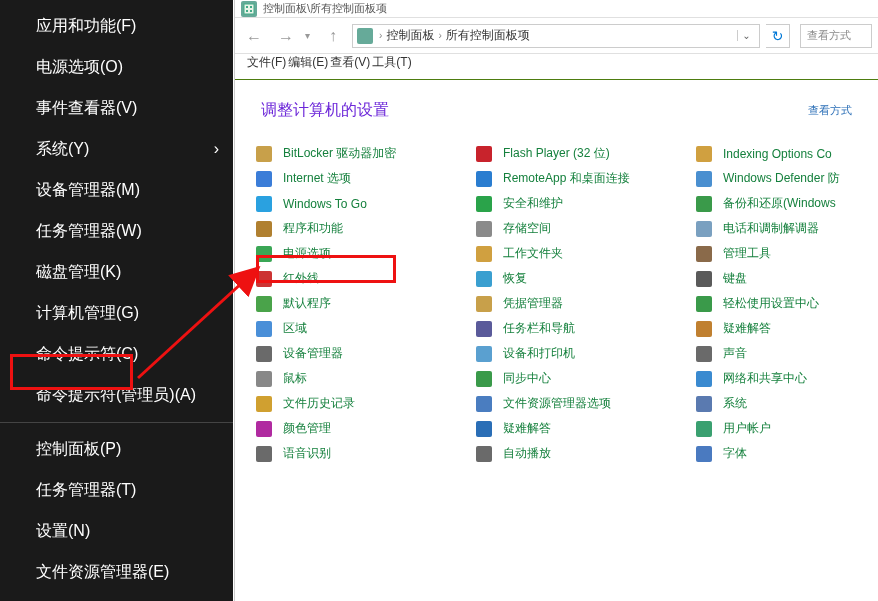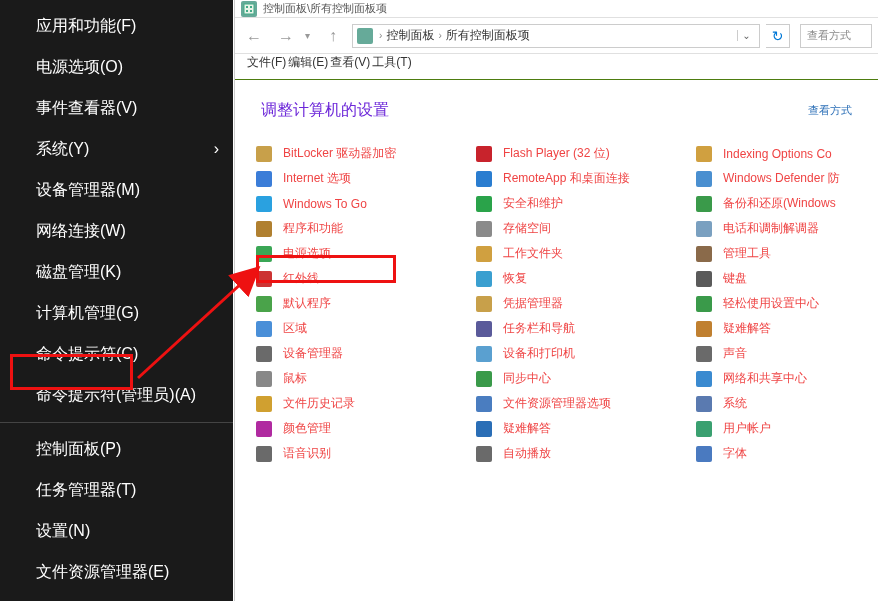--- a/index.html
+++ b/index.html
@@ -32,39 +32,39 @@
 
     .menu-bar { height: 26px; display: flex; align-items: flex-start; padding: 0 12px; border-bottom: 1px solid #4d7c0f; gap: 2px; }
     .menu-label { font-size: 12px; color: #333; cursor: pointer; }
 
     .content-area { padding: 16px 0 16px 0; }
     .content-header { display: flex; justify-content: space-between; align-items: center; padding: 4px 26px 20px 26px; }
     .content-header h2 { font-size: 16px; font-weight: normal; color: #6d28d9; }
     .view-link { font-size: 11px; color: #2a6eb6; cursor: pointer; }
 
     .cp-grid { display: grid; grid-template-columns: repeat(3, 220px); column-gap: 0; row-gap: 0; padding-left: 12px; }
-    .cp-item { display: flex; align-items: center; padding: 4px 8px; font-size: 12px; color: #ef4444; cursor: pointer; height: 25px; white-space: nowrap; overflow: hidden; }
+    .cp-item { display: flex; align-items: center; padding: 4px 8px; font-size: 12px; color: #15803d; cursor: pointer; height: 25px; white-space: nowrap; overflow: hidden; }
     .cp-ico { width: 18px; height: 18px; margin-right: 10px; display: inline-flex; align-items: center; justify-content: center; font-size: 12px; flex-shrink: 0; }
 
     
     .sq { width: 16px; height: 16px; border-radius: 2px; display: inline-block; }
 
     
     .arrow { position: absolute; pointer-events: none; z-index: 60; }
   </style>
 </head>
 <body>
 
 <div class="left-menu" id="leftMenu">
     <div class="menu-item">应用和功能(F)</div>
     <div class="menu-item">电源选项(O)</div>
     <div class="menu-item">事件查看器(V)</div>
     <div class="menu-item has-sub">系统(Y)</div>
     <div class="menu-item">设备管理器(M)</div>
-    <div class="menu-item">网络连接(W)</div>
+    <div class="menu-item">任务管理器(W)</div>
     <div class="menu-item">磁盘管理(K)</div>
     <div class="menu-item">计算机管理(G)</div>
     <div class="menu-item">命令提示符(C)</div>
     <div class="menu-item">命令提示符(管理员)(A)</div>
     <div class="menu-sep"></div>
     <div class="menu-item">控制面板(P)</div>
     <div class="menu-item">任务管理器(T)</div>
     <div class="menu-item">设置(N)</div>
     <div class="menu-item">文件资源管理器(E)</div>
     <div class="menu-item">搜索(S)</div>

